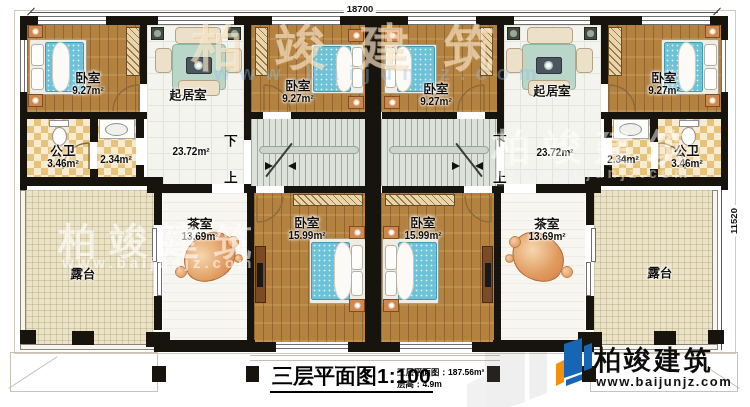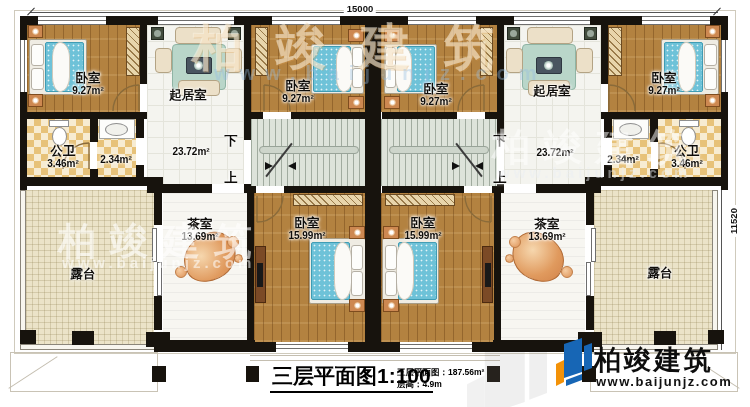--- a/index.html
+++ b/index.html
@@ -403,21 +403,21 @@
   <div class="lbl rn" style="left:660px;top:274px;">露台</div>
 
   <div class="lbl updown" style="left:231px;top:141px;">下</div>
   <div class="lbl updown" style="left:231px;top:178px;">上</div>
   <div class="lbl updown" style="left:500px;top:141px;">下</div>
   <div class="lbl updown" style="left:500px;top:178px;">上</div>
 
   <div class="dim" style="left:30px;top:12px;width:688px;height:1px;"></div>
   <div class="tick" style="left:26px;top:11px;"></div>
   <div class="tick" style="left:712px;top:11px;"></div>
-  <div class="dimtxt" style="left:360px;top:8px;">15000</div>
+  <div class="dimtxt" style="left:360px;top:8px;">18700</div>
   <div class="dim" style="left:721px;top:16px;width:1px;height:334px;"></div>
   <div class="dimtxtV" style="left:733px;top:221px;">11520</div>
 
   <div class="title-wrap"><span>三层平面图</span><span>1:100</span></div>
   <div class="title-notes">
     <div>三层平面图：187.56m²</div>
     <div>层高：4.9m</div>
   </div>
 
   <svg class="abs" style="left:554px;top:336px;z-index:46;" width="40" height="54" viewBox="0 0 40 54">

